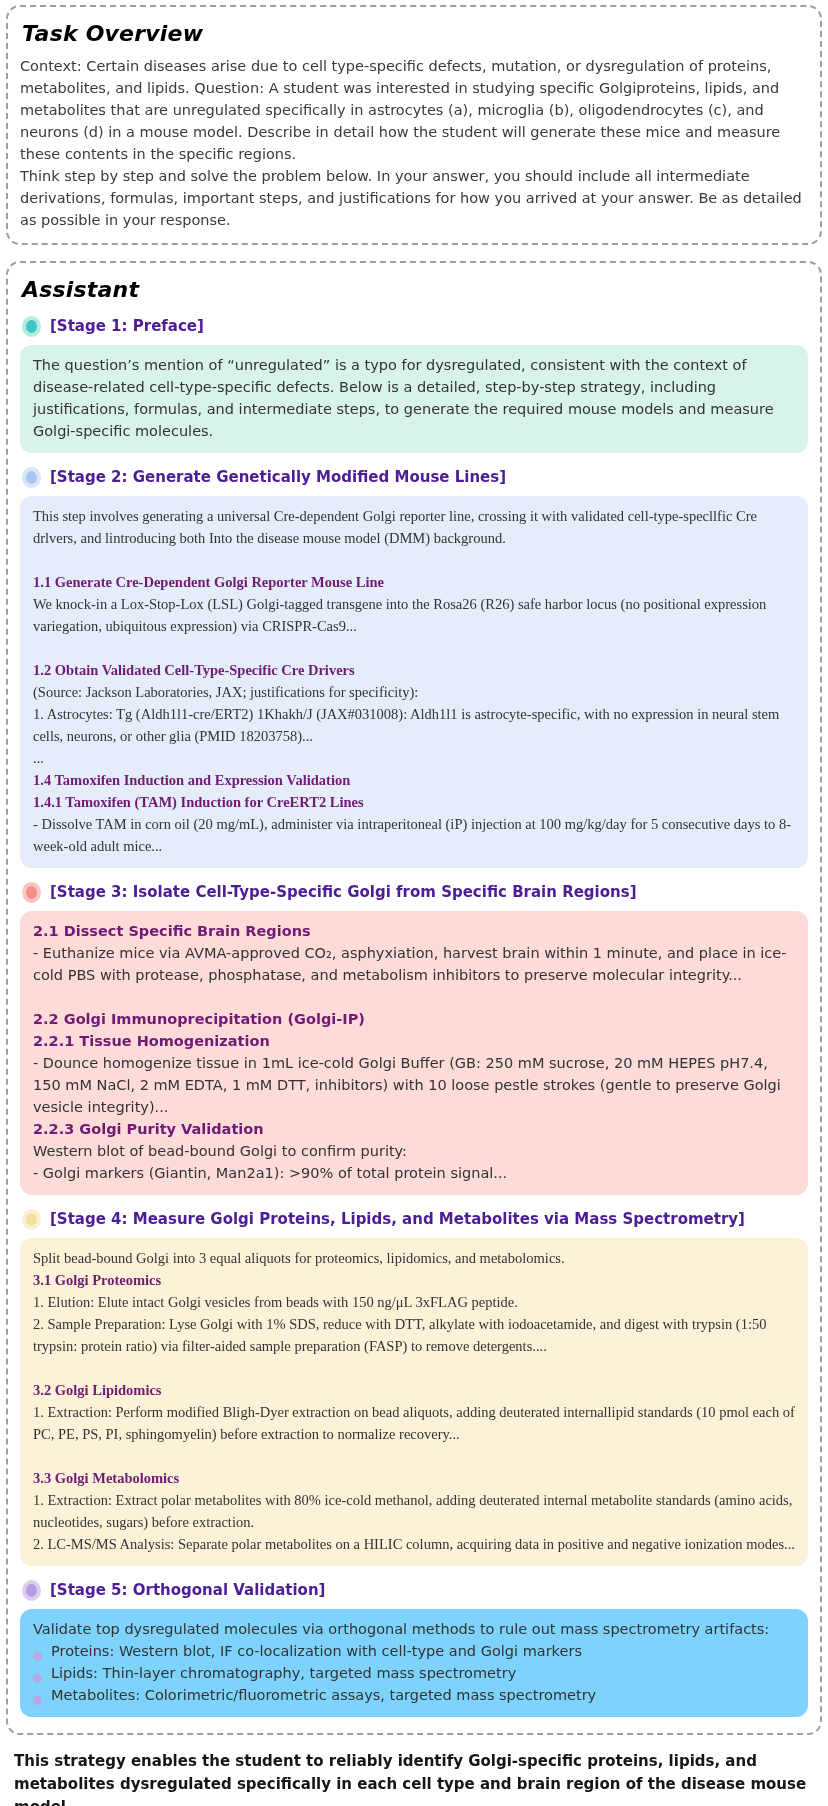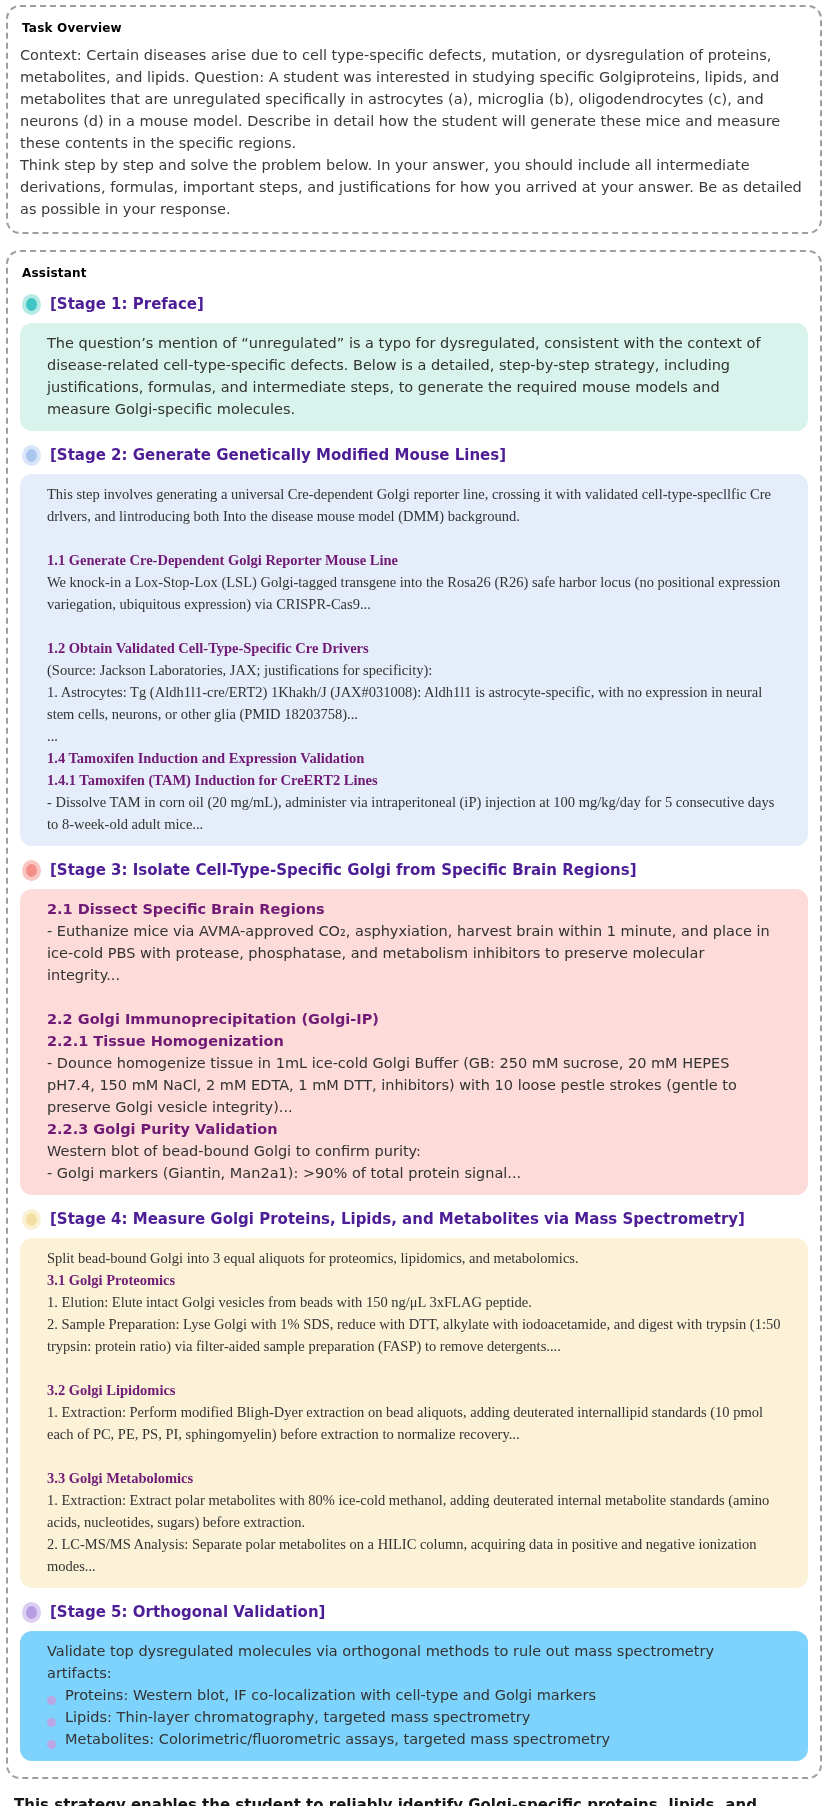--- a/index.html
+++ b/index.html
@@ -13,25 +13,26 @@
 
   .box {
     border: 2px dashed #9e9e9e;
     border-radius: 14px;
     padding: 8px 12px 12px;
     background: #ffffff;
   }
   .task-box { margin-bottom: 16px; }
 
   .panel-title {
-    font-size: 12px;
+    font-size: 22px;
     font-weight: 700;
     color: #000000;
     margin: 6px 2px 9px;
     letter-spacing: 0.2px;
+    font-style: italic;
   }
 
   .para {
     font-size: 14.5px;
     line-height: 22px;
     color: #3a3a3a;
   }
 
   .stage-header {
     display: flex;
@@ -46,21 +47,21 @@
     flex: 0 0 auto;
   }
   .stage-label {
     font-size: 15px;
     font-weight: 700;
     color: #4c1d95;
   }
 
   .block {
     border-radius: 12px;
-    padding: 9px 27px 11px;
+    padding: 9px 13px 11px;
     font-size: 14.5px;
     line-height: 22px;
     color: #333333;
     margin-bottom: 4px;
   }
   .line { min-height: 22px; }
   .line.bold { font-weight: 700; color: #701a75; }
   .spacer { height: 22px; }
 
   .dot-line { display: flex; align-items: flex-end; gap: 9px; }

